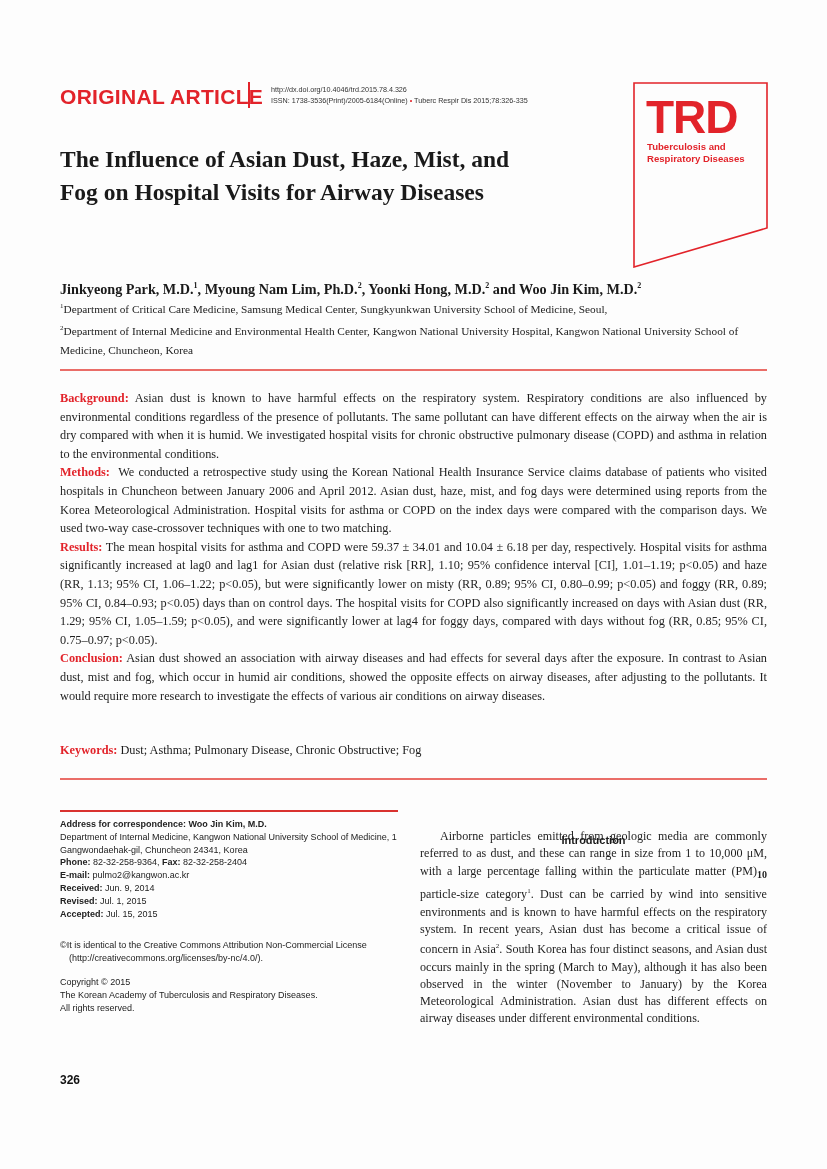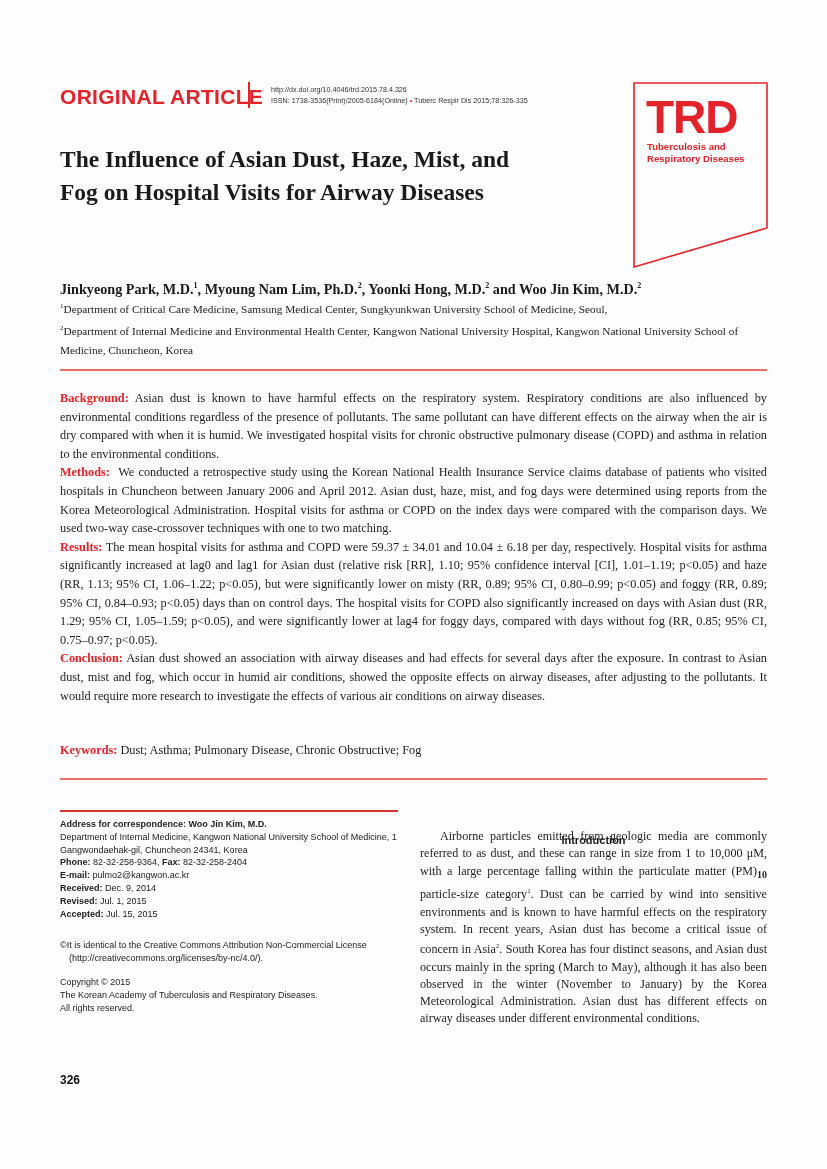--- a/index.html
+++ b/index.html
@@ -98,21 +98,21 @@
 <div class="abs keywords"><span class="lbl">Keywords:</span><span> Dust; Asthma; Pulmonary Disease, Chronic Obstructive; Fog</span></div>
 
 <div class="abs red-rule" style="top:778px;"></div>
 
 <div class="abs corr-rule"></div>
 <div class="abs corr">
   <div><b>Address for correspondence: Woo Jin Kim, M.D.</b></div>
   <div>Department of Internal Medicine, Kangwon National University School of Medicine, 1 Gangwondaehak-gil, Chuncheon 24341, Korea</div>
   <div><b>Phone:</b><span> 82-32-258-9364, </span><b>Fax:</b><span> 82-32-258-2404</span></div>
   <div><b>E-mail:</b><span> pulmo2@kangwon.ac.kr</span></div>
-  <div><b>Received:</b><span> Dec. 9, 2014</span></div>
+  <div><b>Received:</b><span> Jun. 9, 2014</span></div>
   <div><b>Revised:</b><span> Jul. 1, 2015</span></div>
   <div><b>Accepted:</b><span> Jul. 15, 2015</span></div>
   <div class="gap"></div>
   <div style="padding-left:9px;text-indent:-9px;margin-top:8px;">©It is identical to the Creative Commons Attribution Non-Commercial License (http://creativecommons.org/licenses/by-nc/4.0/).</div>
   <div class="gap"></div>
   <div>Copyright © 2015</div>
   <div>The Korean Academy of Tuberculosis and Respiratory Diseases.</div>
   <div>All rights reserved.</div>
 </div>
 

